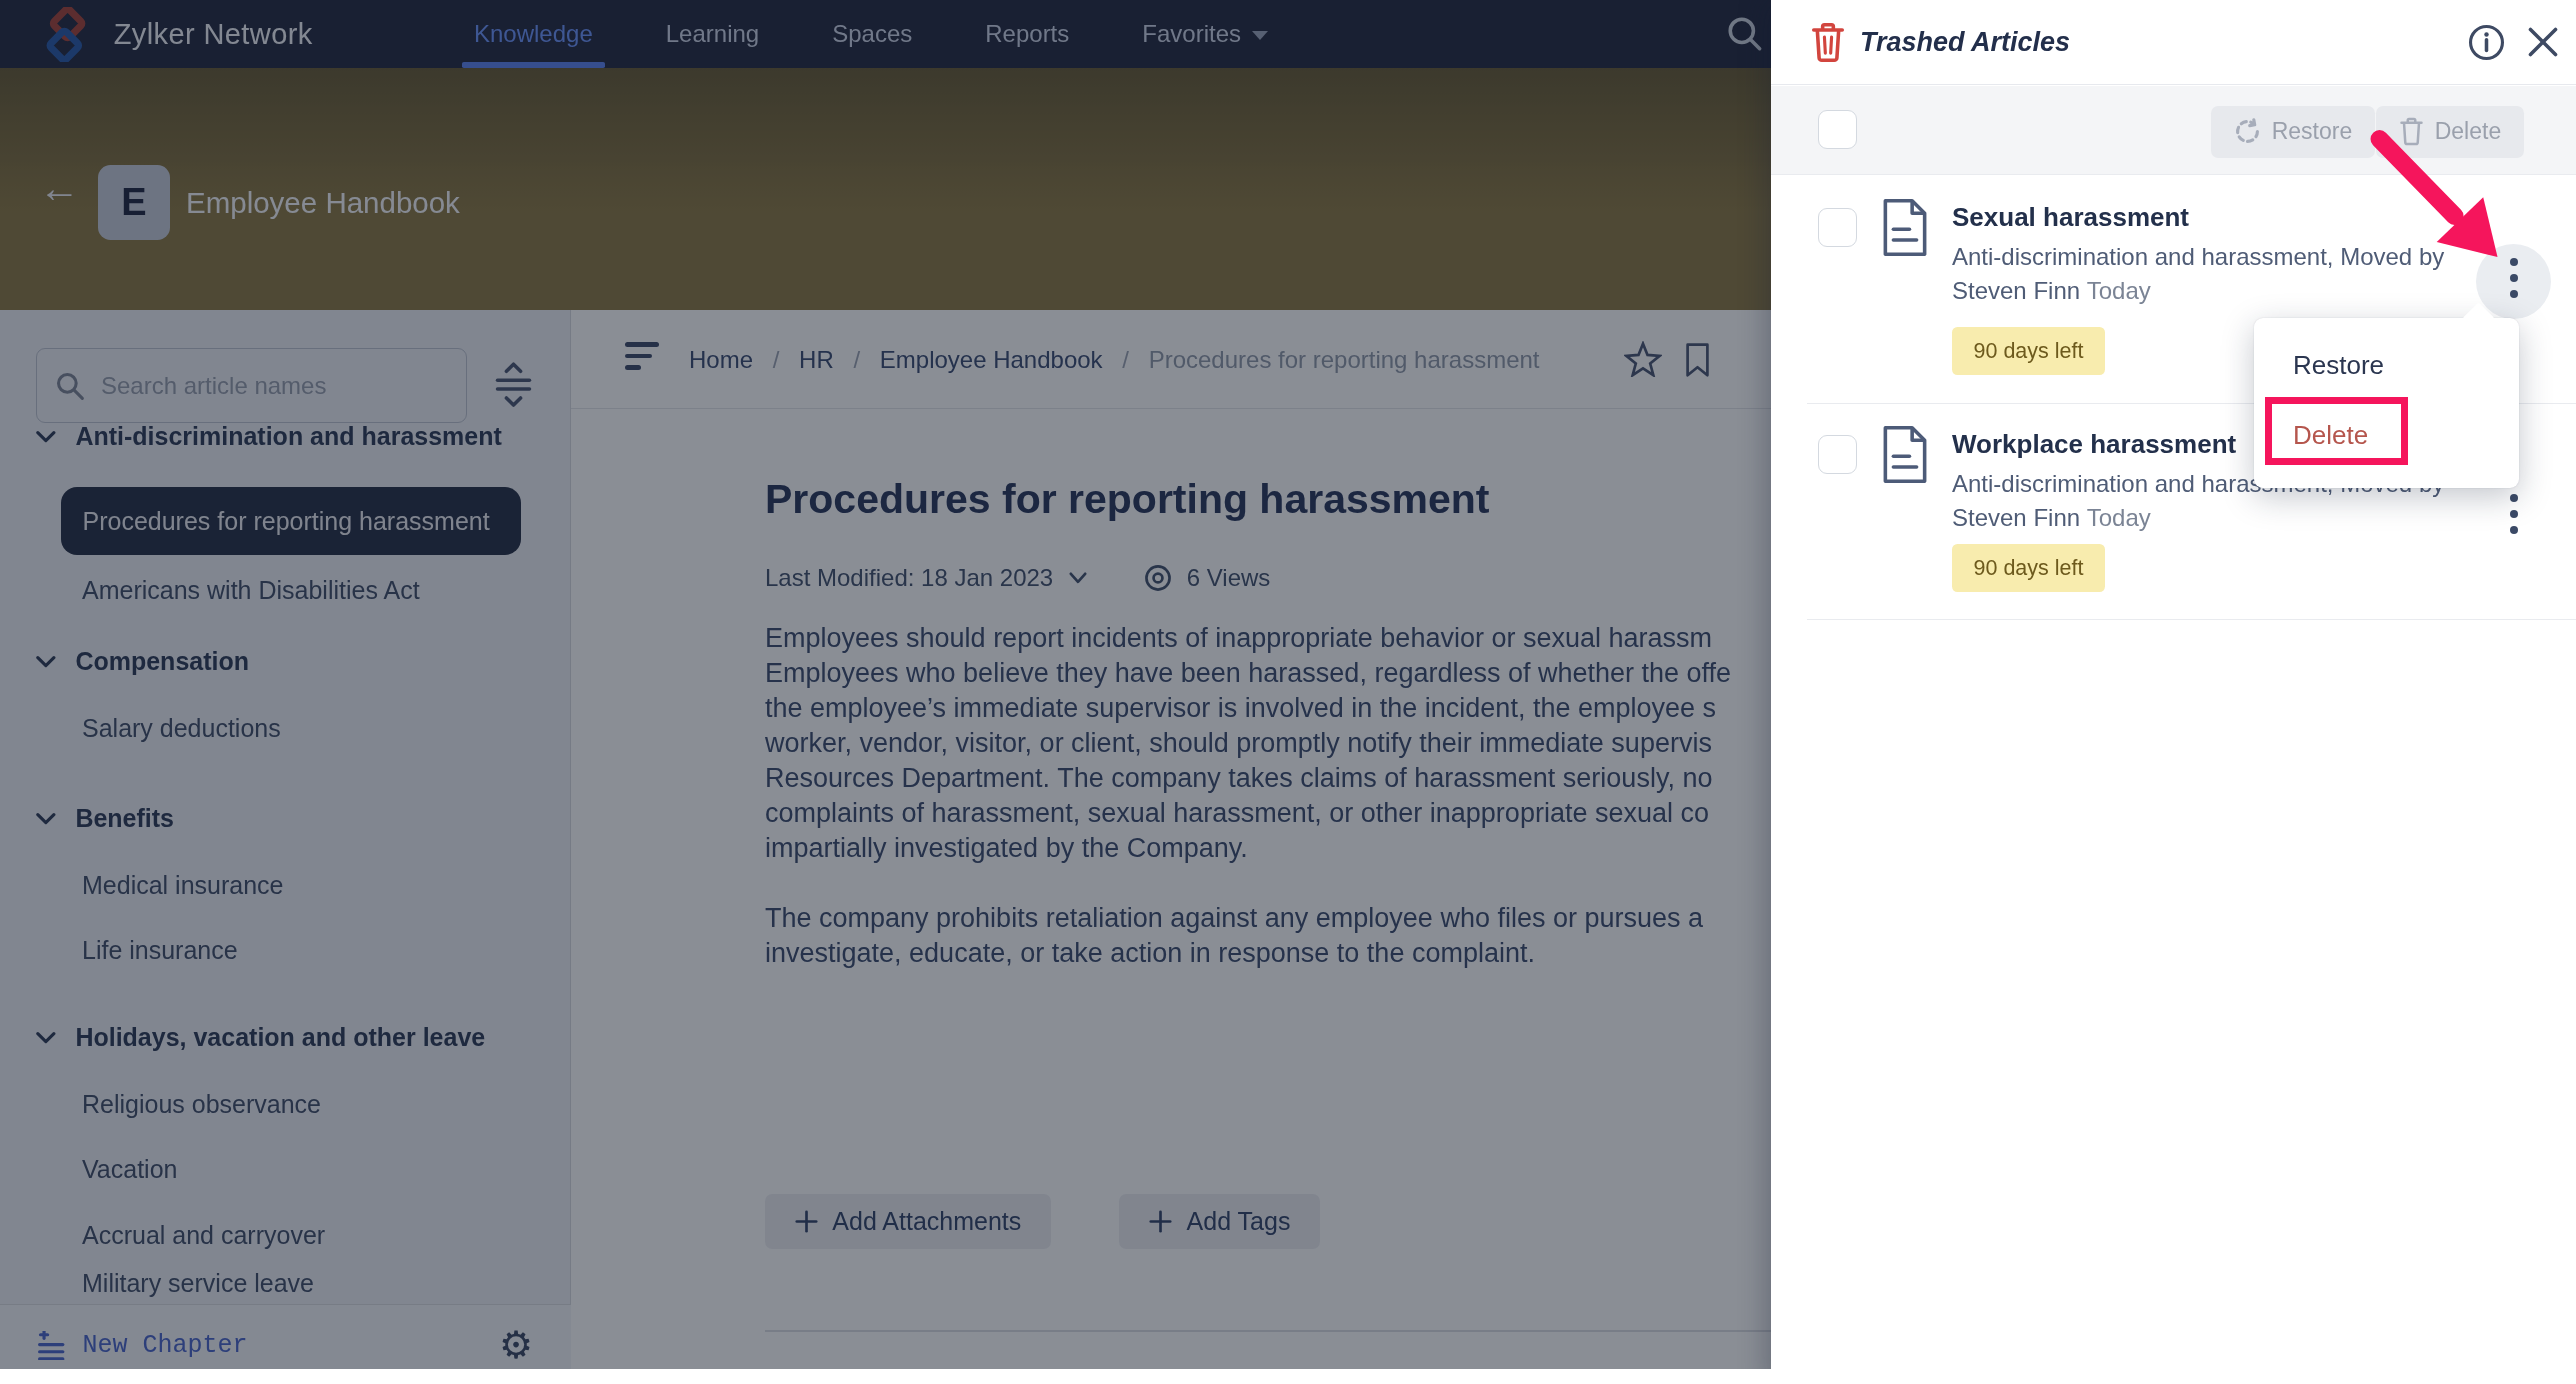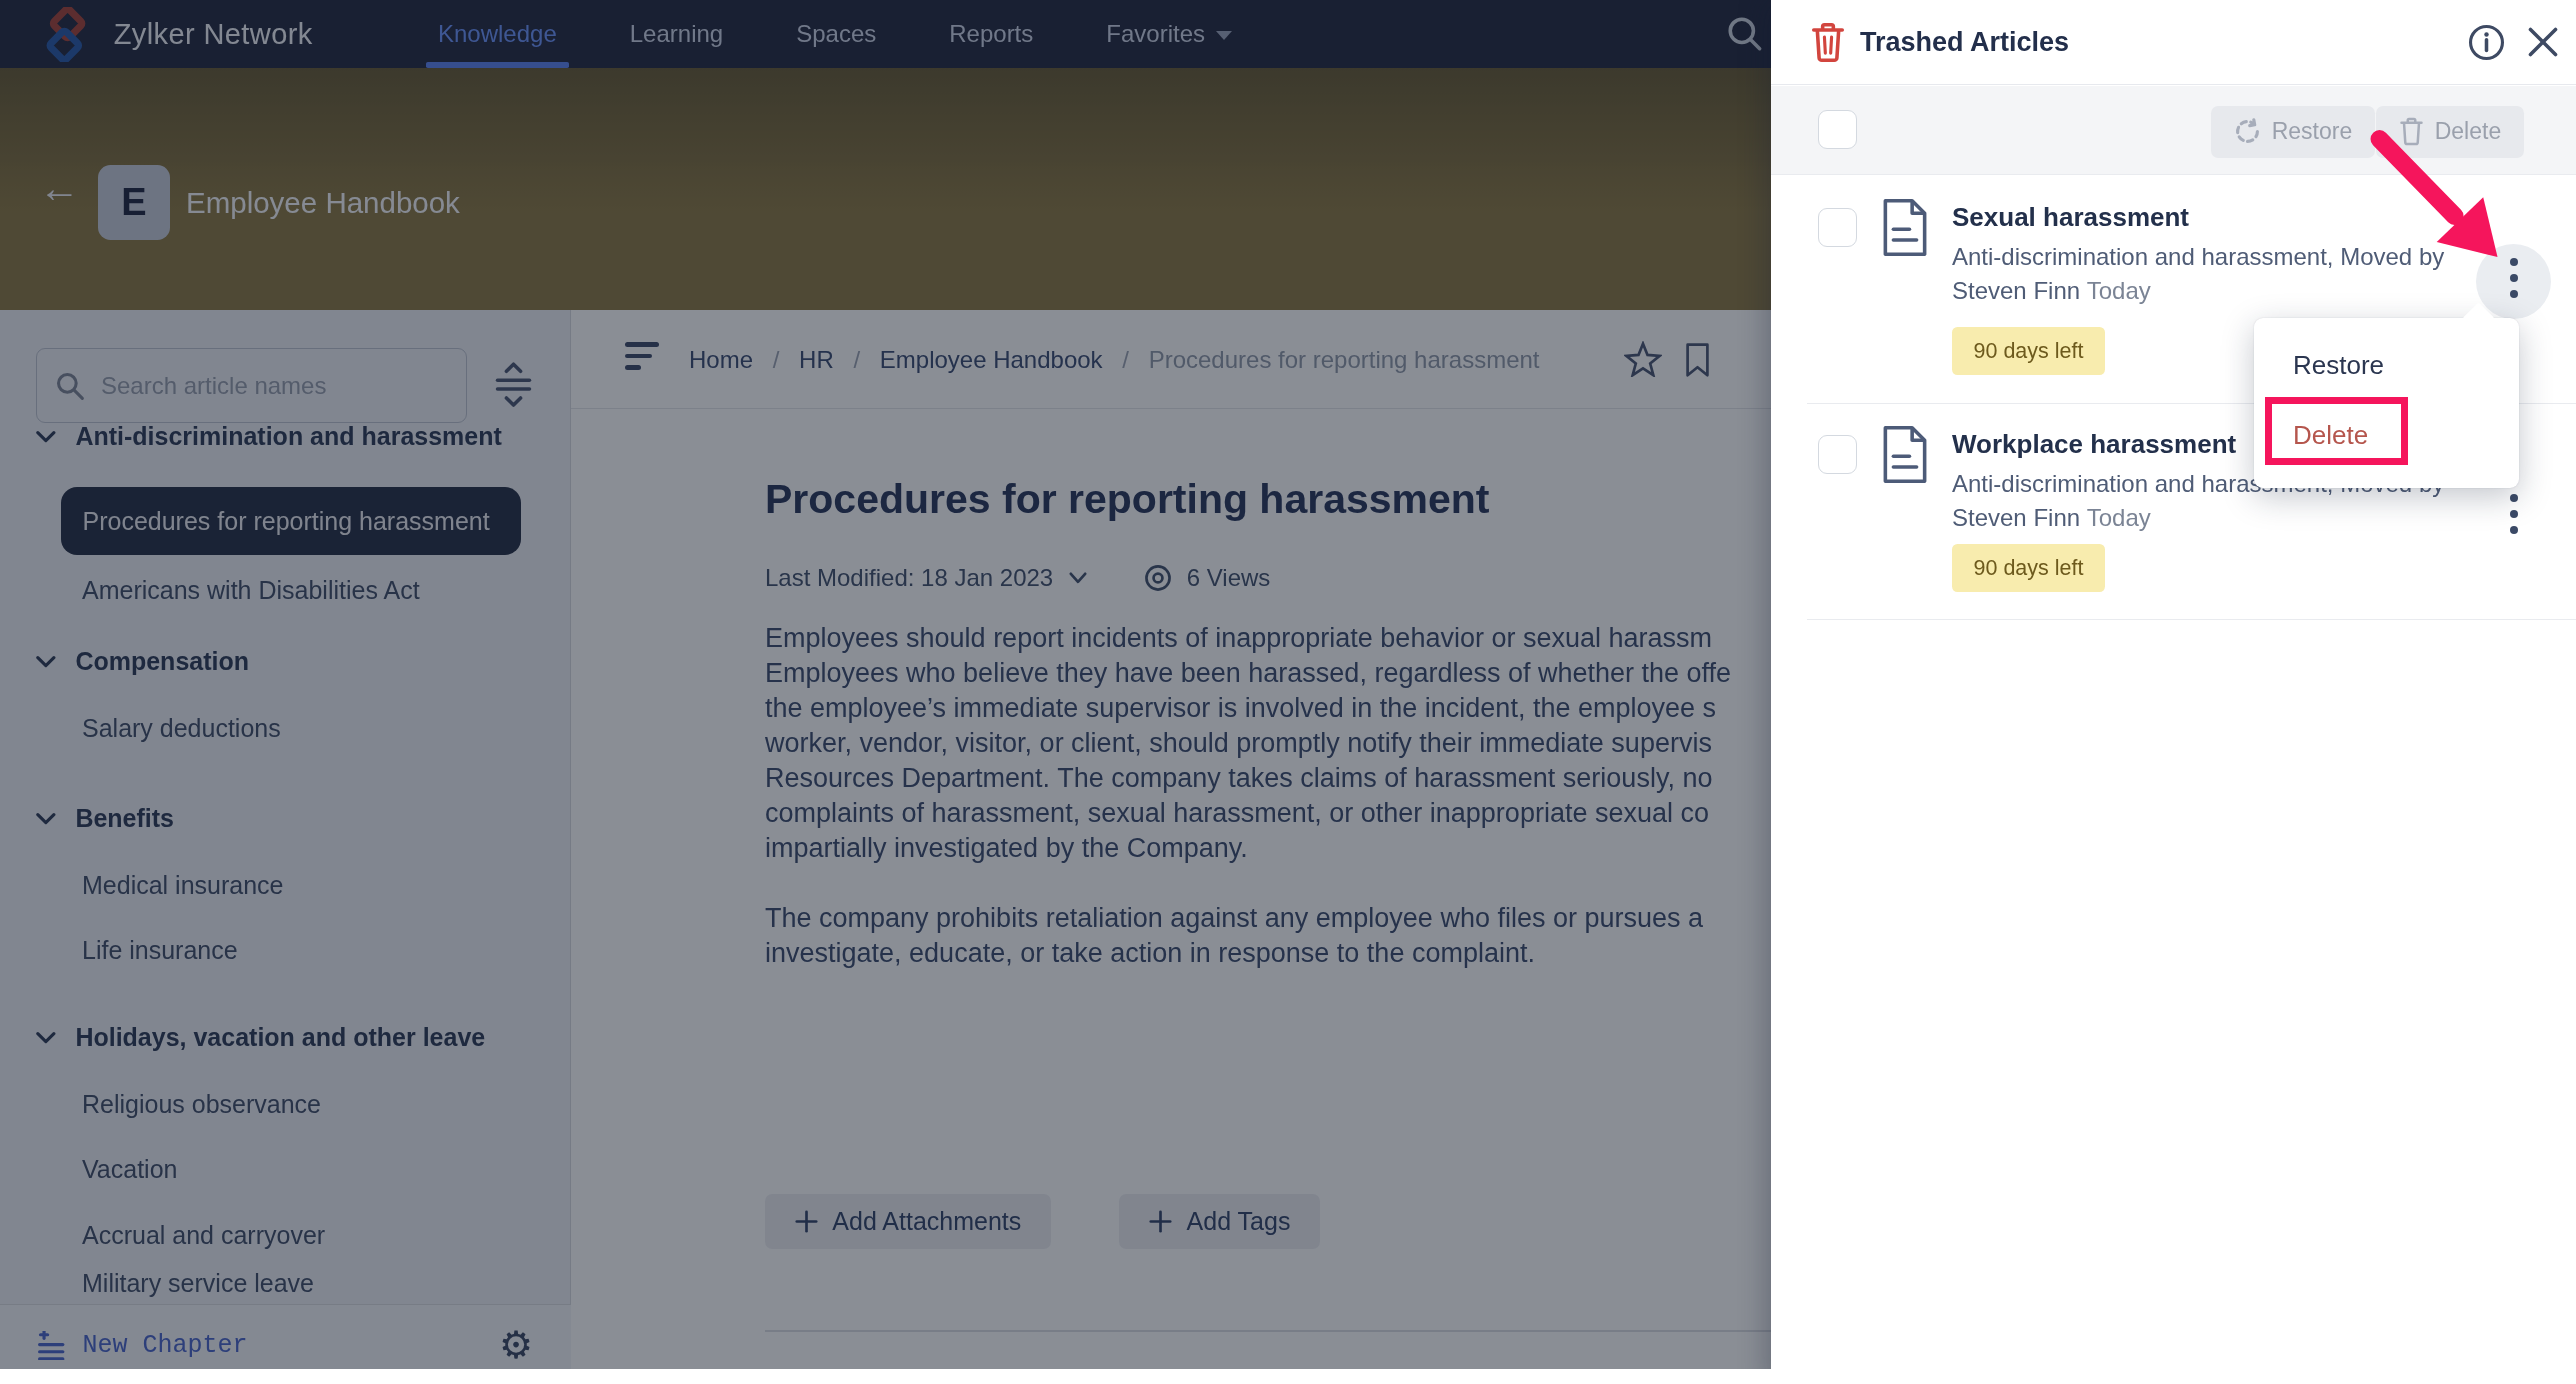--- a/index.html
+++ b/index.html
@@ -6,21 +6,21 @@
   html,body { width:2576px; height:1385px; }
   body { font-family:"Liberation Sans", sans-serif; background:#fff; overflow:hidden; }
   #app { position:relative; width:2576px; height:1369px; overflow:hidden; background:#15803d; }
 
   
   .topnav { position:absolute; top:0; left:0; width:2576px; height:68px; background:#252c42; z-index:1; }
   .brand { position:absolute; left:39px; top:0; height:68px; display:flex; align-items:center; gap:19.7px; }
   .brand-name { color:#edf0f6; font-size:29px; font-weight:500; letter-spacing:0.4px; }
   .nav-items { position:absolute; left:438px; top:0; height:68px; display:flex; gap:73px; }
   .nav-item { position:relative; height:68px; line-height:68px; font-size:24px; color:#c9d2e4; cursor:pointer; }
-  .nav-item.active { color:#6b93f8; }
+  .nav-item.active { color:#6b93f8;margin-left:36px; }
   .nav-item.active::after { content:""; position:absolute; left:-12.5px; right:-12.5px; bottom:0; height:6.3px; background:#5b82ee; border-radius:1.8px; }
   .nav-caret { display:inline-block; margin-left:10.7px; width:0; height:0; border-left:8px solid transparent; border-right:8px solid transparent; border-top:9.8px solid #9aa4bb; vertical-align:middle; }
   .nav-search { position:absolute; left:1724px; top:13.4px; }
 
   
   .banner { position:absolute; top:68px; left:0; width:2576px; height:242px; background:linear-gradient(180deg,#675c37 0%, #8b7a46 60%, #8b7a46 100%); z-index:1; }
   .back-arrow { position:absolute; left:39px; top:100px; font-size:41px; color:#e8ebf0; cursor:pointer; line-height:1; }
   .kb-avatar { position:absolute; left:98px; top:97px; width:72px; height:75px; background:#c3cad7; border-radius:12.5px; display:flex; align-items:center; justify-content:center; font-size:38px; font-weight:bold; color:#202a44; }
   .kb-title { position:absolute; left:186px; top:118px; font-size:29.5px; font-weight:500; color:#f2f4f7; }
 
@@ -58,21 +58,21 @@
   .para-gap { height:35px; }
   .btn-row { position:absolute; left:194px; top:884px; display:flex; gap:68px; }
   .ghost-btn { height:55px; background:#e8ebef; border-radius:7.2px; display:flex; align-items:center; gap:14.3px; padding:0 30px; font-size:25px; color:#34466b; cursor:pointer; white-space:nowrap; }
   .bottom-rule { position:absolute; left:194px; top:1020px; width:1395px; height:1.8px; background:#d8dbe0; }
 
   
   .scrim { position:absolute; inset:0; background:rgba(13,19,33,0.47); z-index:5; }
 
   
   .panel { position:absolute; top:0; left:1771px; width:805px; height:1385px; background:#fff; z-index:10; box-shadow:-7.2px 0 25px rgba(20,30,50,0.28); }
-  .panel-header { position:absolute; top:0; left:0; width:805px; height:85px; border-bottom:0.9px solid #e7e9ee; }
+  .panel-header { position:absolute; top:0; left:0; width:805px; height:85px; border-bottom:0.9px solid #e7e9ee;font-style:italic; }
   .panel-title { position:absolute; left:89px; top:0; height:85px; line-height:85px; font-size:27px; font-weight:600; color:#232f4b; }
   .trash-ico { position:absolute; left:39px; top:21.5px; }
   .info-ico { position:absolute; left:696px; top:23px; cursor:pointer; }
   .close-ico { position:absolute; left:755px; top:25px; cursor:pointer; }
   .panel-toolbar { position:absolute; top:86px; left:0; width:805px; height:89px; background:#f4f5f7; border-bottom:0.9px solid #e9ebef; }
   .checkbox { width:39px; height:39px; background:#fff; border:1.8px solid #d4d9e0; border-radius:9px; cursor:pointer; }
   .tb-check { position:absolute; left:47px; top:24px; }
   .tb-restore { left:440px; top:19.7px; position:absolute; }
   .tb-delete { left:605px; top:19.7px; position:absolute; }
   .tbb { height:52px; background:#e7e9ed; border-radius:7.2px; display:flex; align-items:center; gap:10.7px; padding:0 23px; font-size:23px; color:#9aa0ac; cursor:pointer; }

